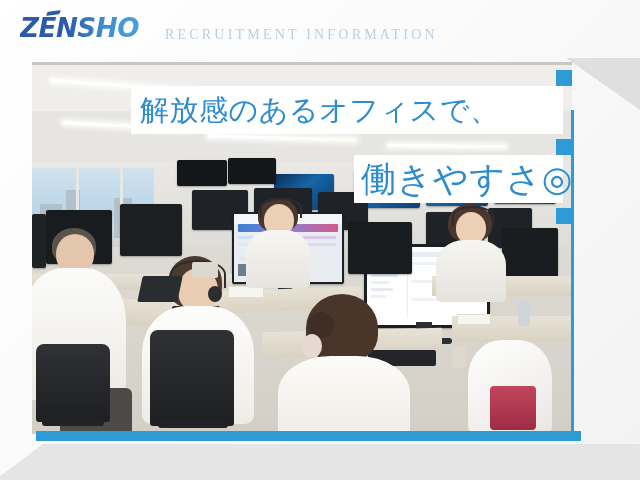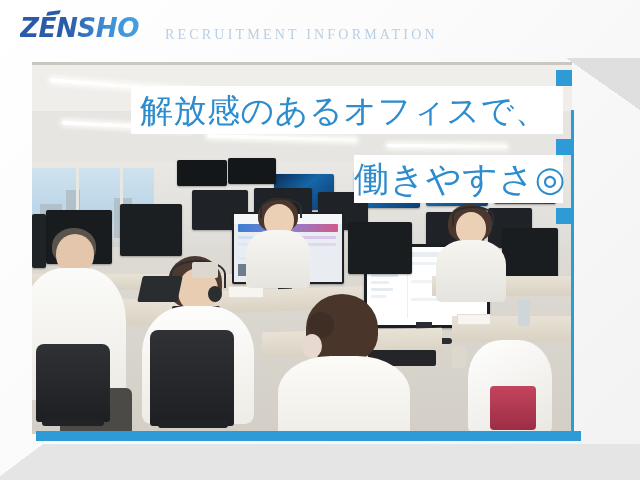--- a/index.html
+++ b/index.html
@@ -209,26 +209,26 @@
     font-family: "DejaVu Serif", "Liberation Serif", serif;
     color: #2d8ccd;
     white-space: nowrap;
     line-height: 1;
   }
   #banner-1 {
     left: 131px; top: 86px;
     width: 432px; height: 48px;
     padding-left: 9px;
   }
-  #banner-1 .banner-text { font-size: 33px; letter-spacing: 0.5px; }
+  #banner-1 .banner-text { font-size: 29px; letter-spacing: 0.5px; }
 
   #banner-2 {
     left: 354px; top: 155px;
     width: 209px; height: 48px;
-    padding-left: 0;
+    padding-left: 7px;
   }
   #banner-2 .banner-text { font-size: 35px; letter-spacing: 0.5px; }
 
   .banner-tab {
     position: absolute;
     width: 16px; height: 16px;
     background: #2e9ad6;
   }
   #tab-1 { left: 556px; top: 70px; }
   #tab-2 { left: 556px; top: 139px; }

